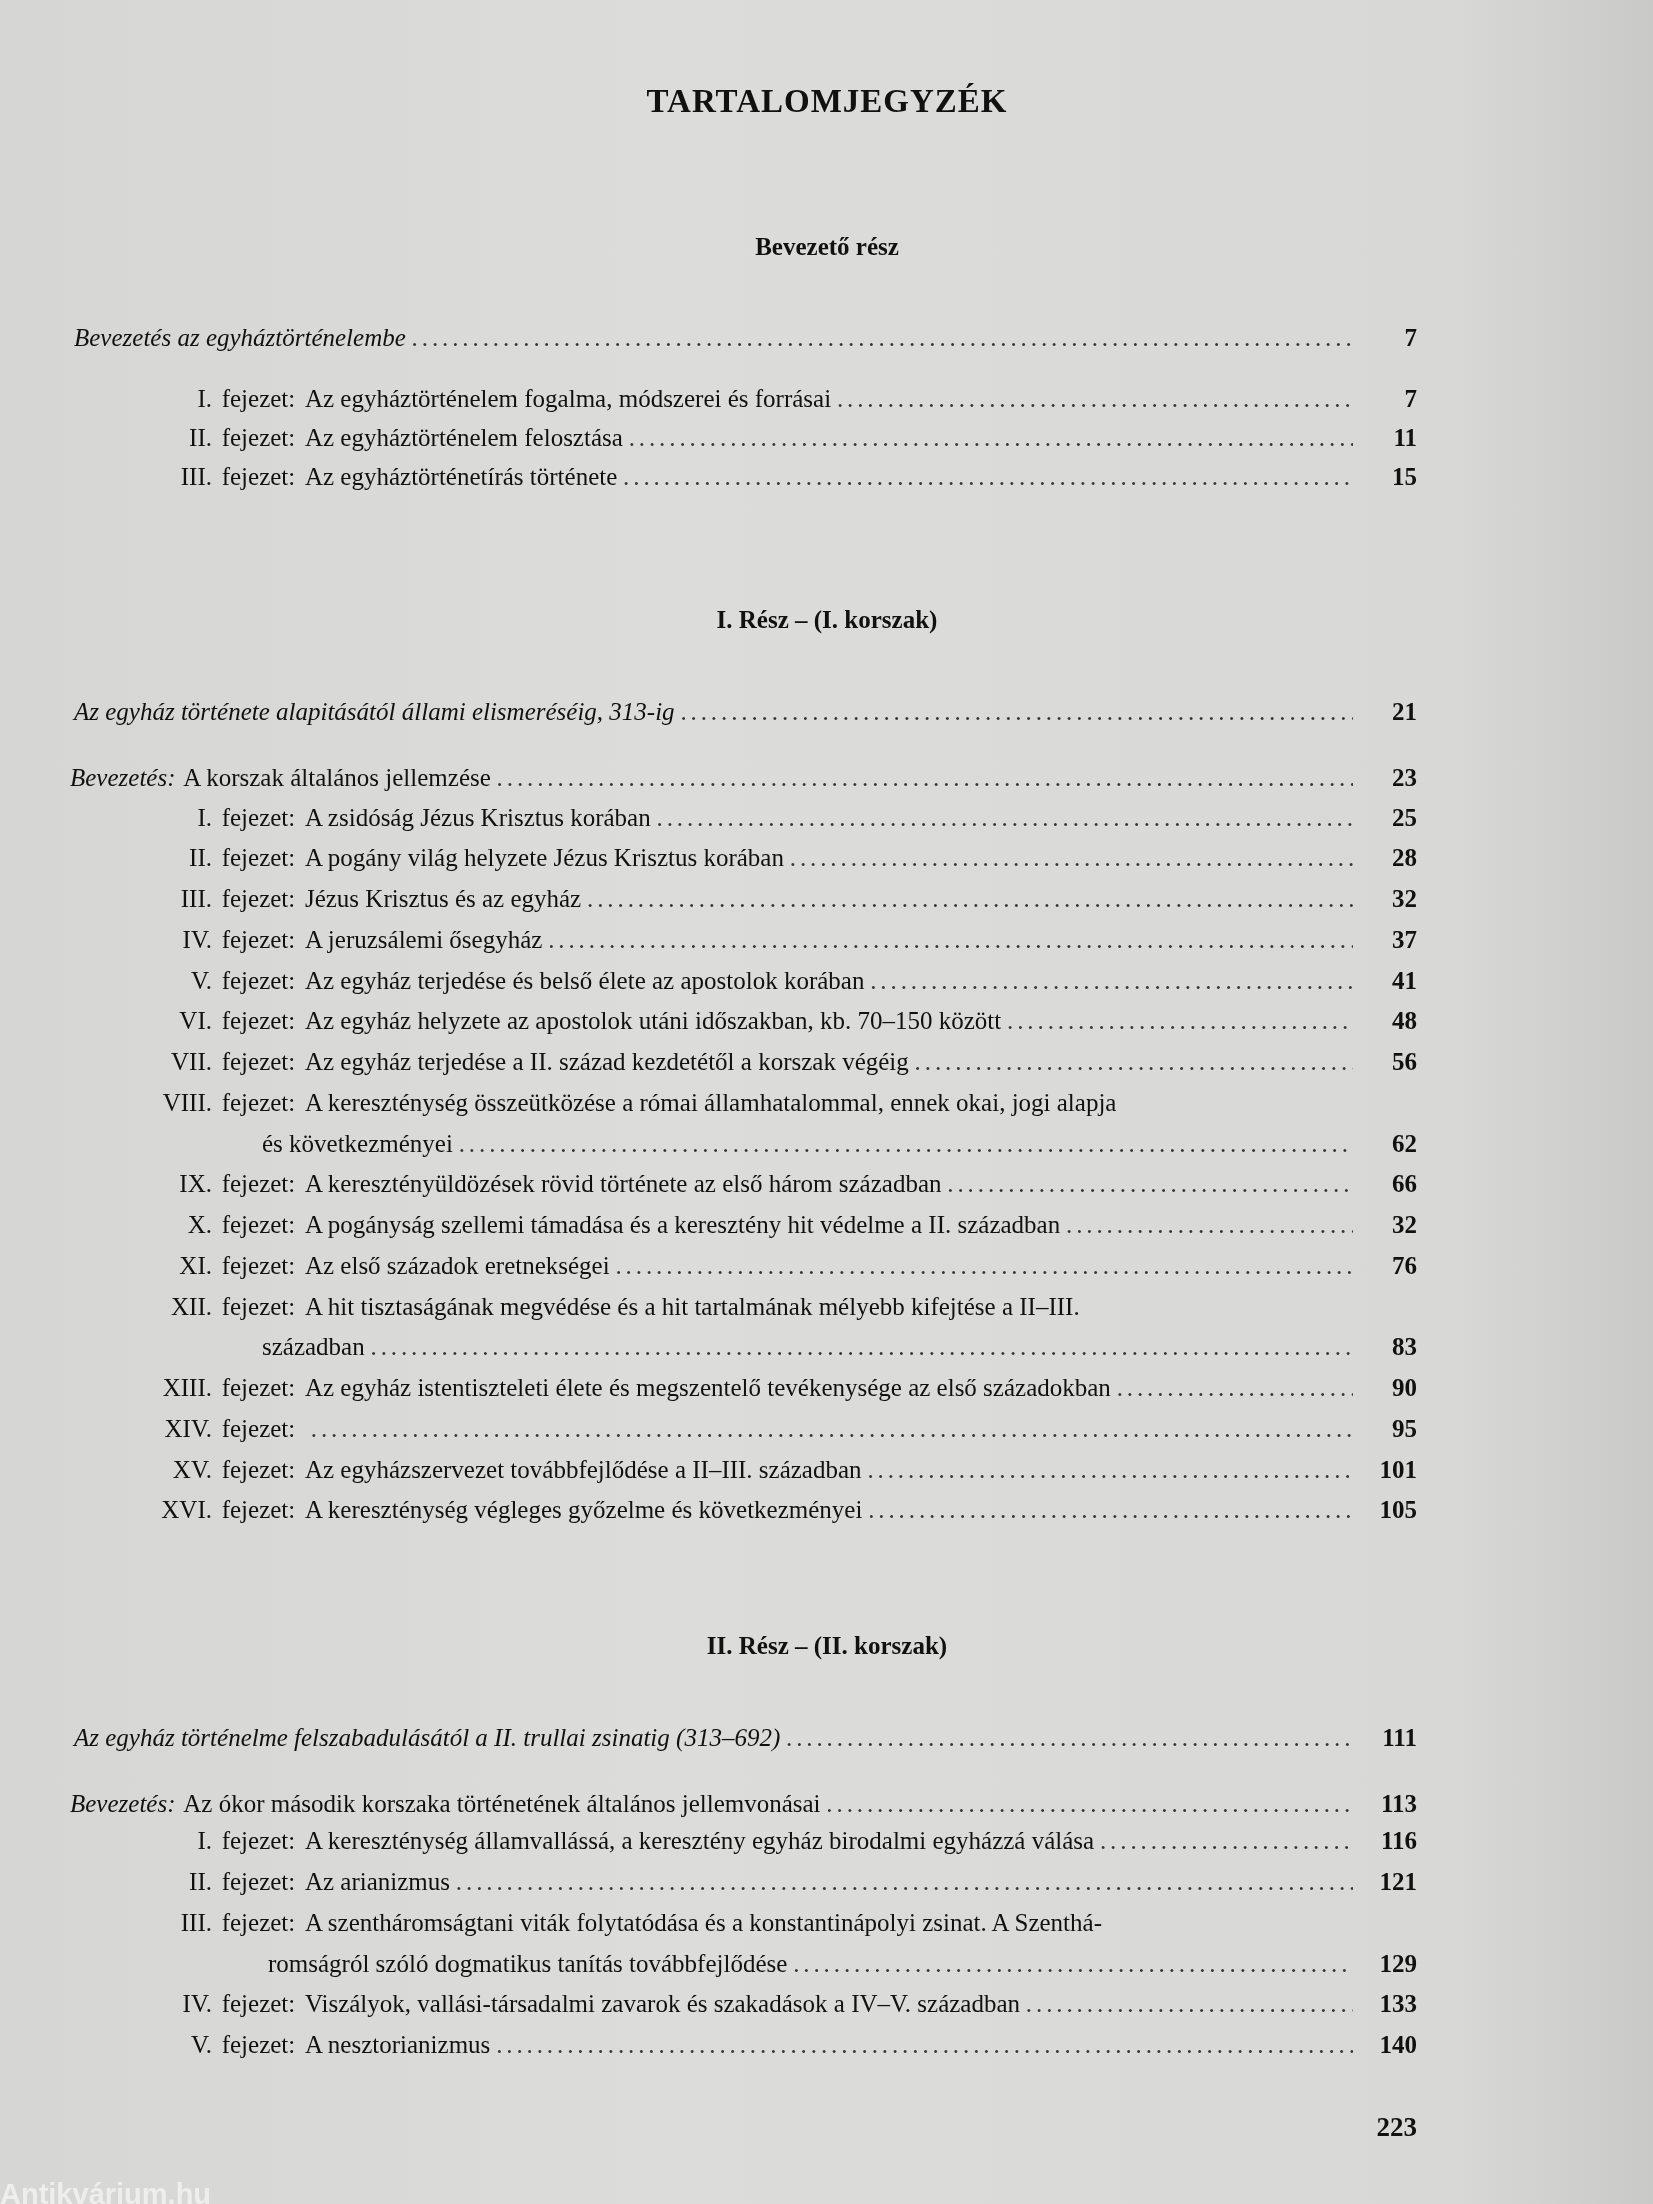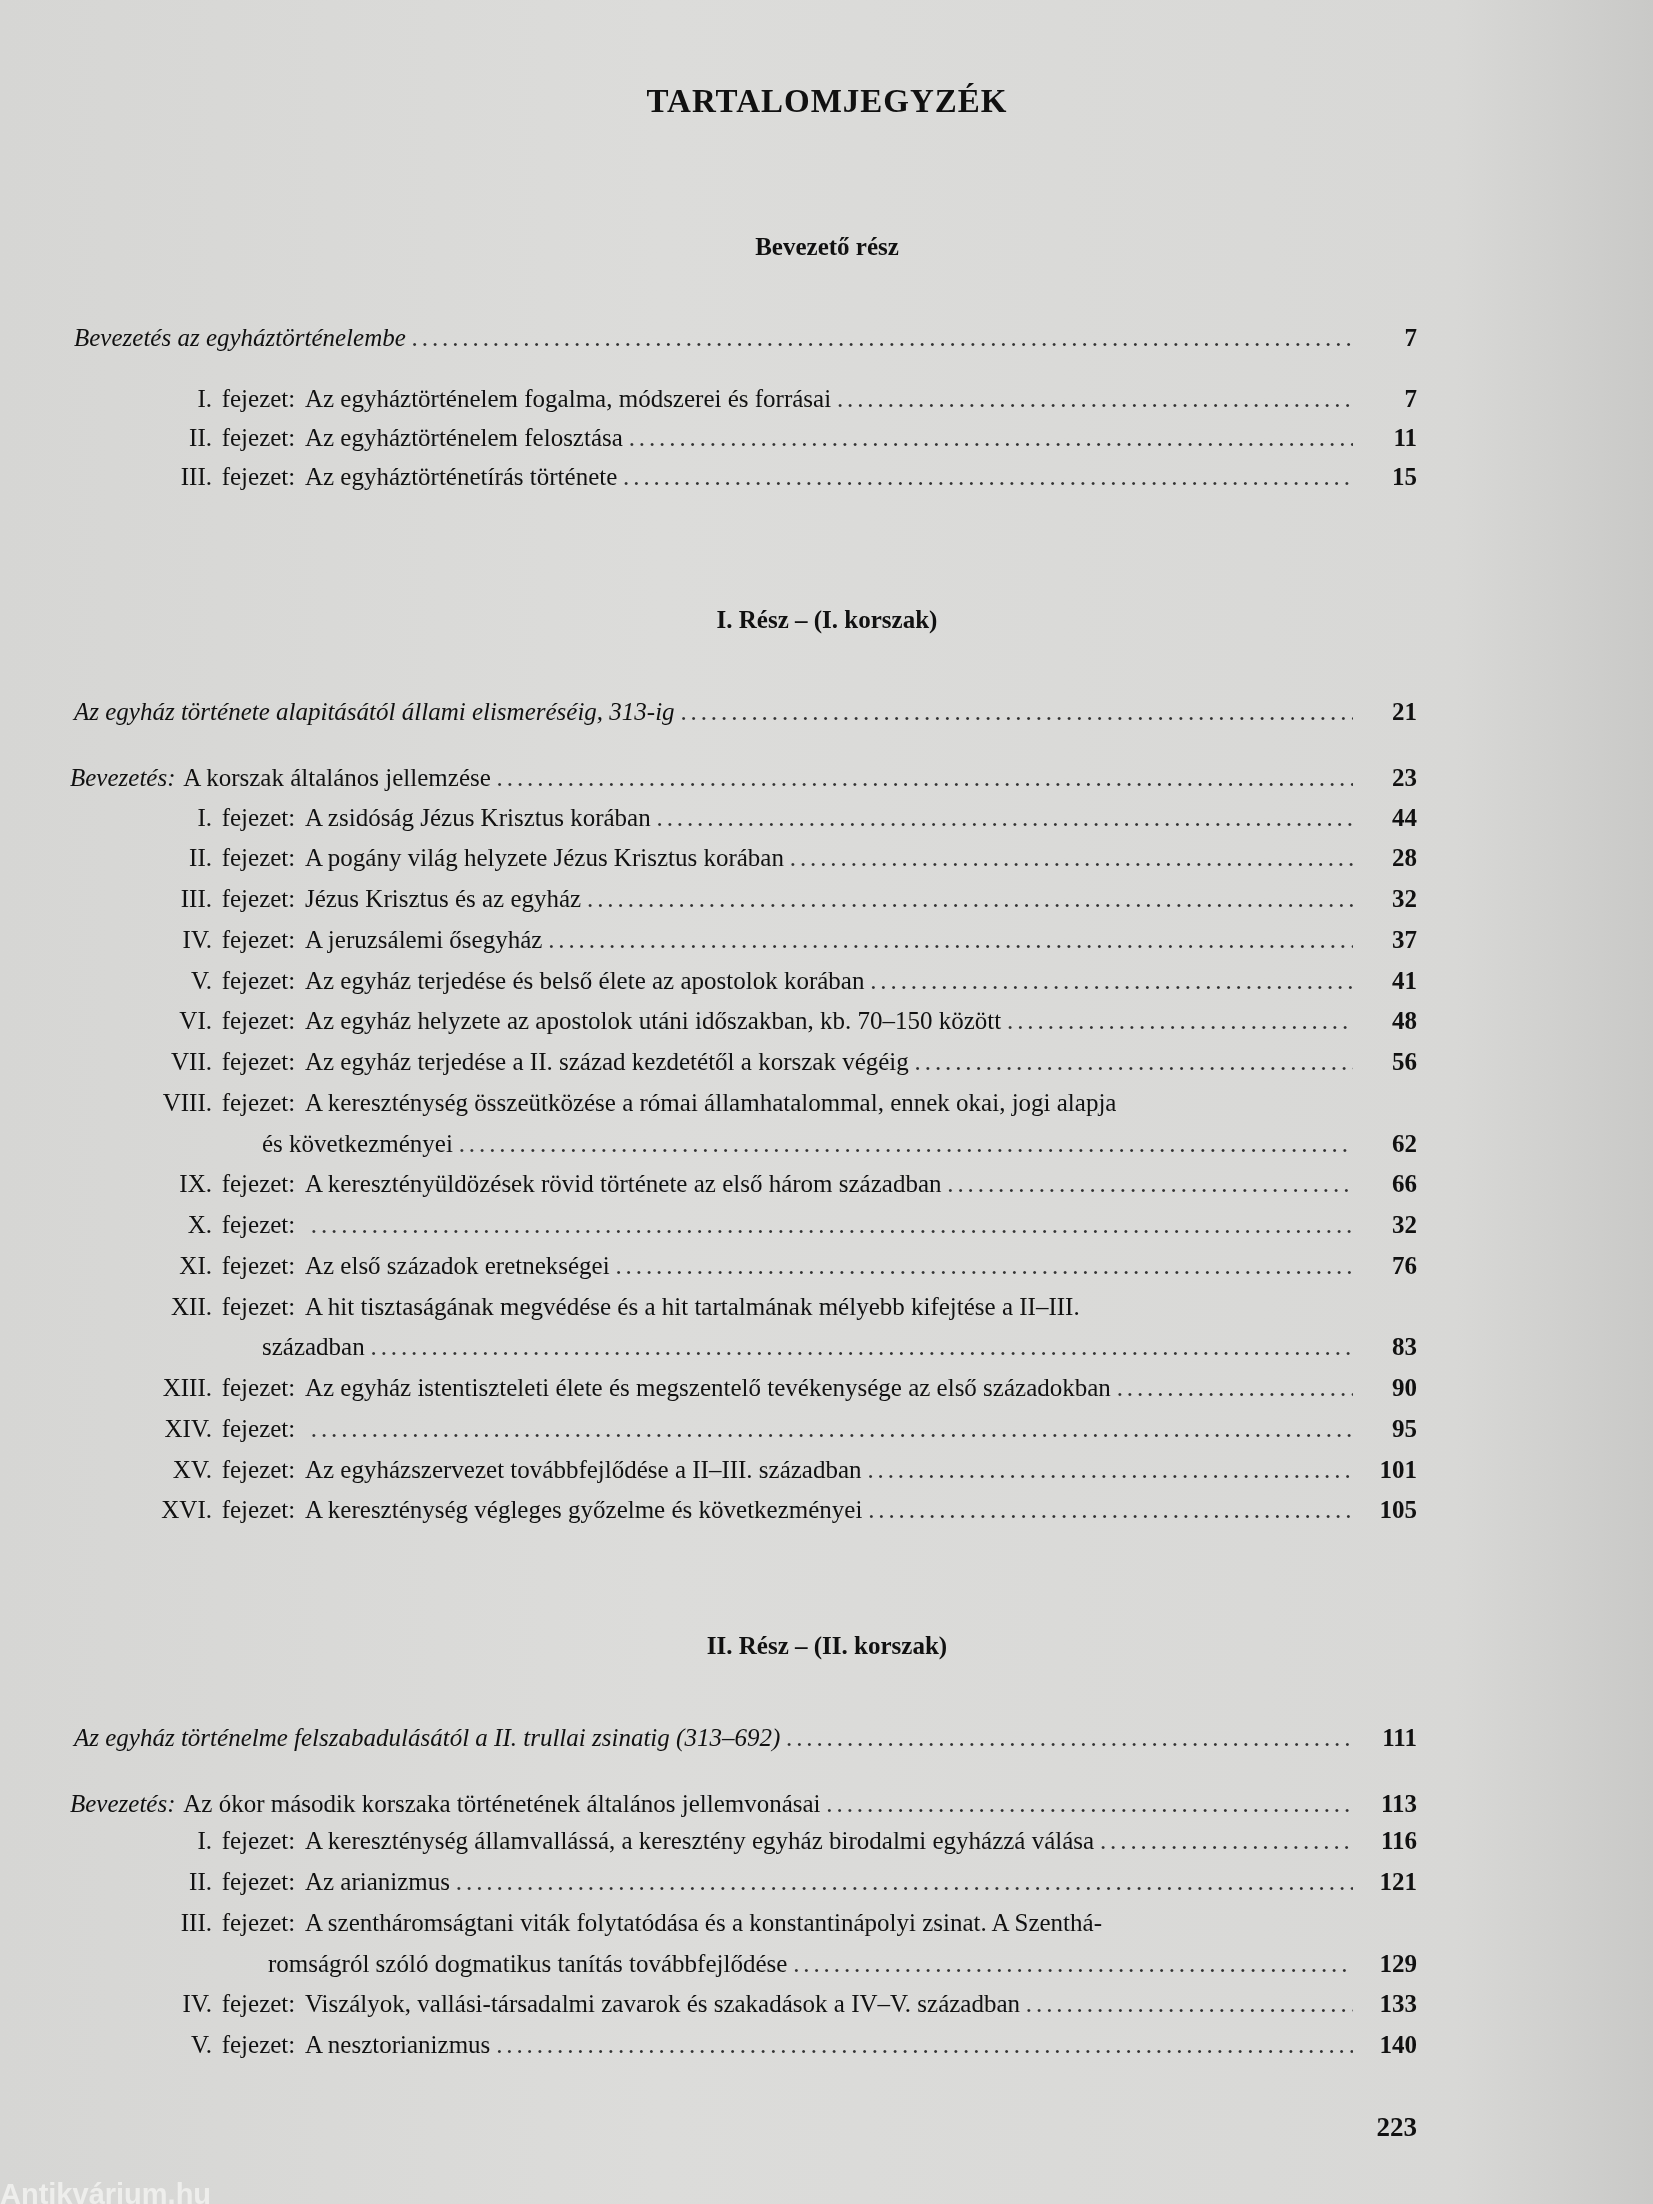--- a/index.html
+++ b/index.html
@@ -101,21 +101,21 @@
     <span class="dots">................................................................................................................................................................</span>
     <span class="page-no">23</span>
   </div>
 
   <div id="part1-chapters">
       <div class="row chapter" style="top: 798px;">
         <span class="num">I.</span>
         <span class="kw">fejezet:</span>
         <span class="txt">A zsidóság Jézus Krisztus korában</span>
         <span class="dots">................................................................................................................................................................</span>
-        <span class="page-no">44</span>
+        <span class="page-no">25</span>
       </div>
       <div class="row chapter" style="top: 838px;">
         <span class="num">II.</span>
         <span class="kw">fejezet:</span>
         <span class="txt">A pogány világ helyzete Jézus Krisztus korában</span>
         <span class="dots">................................................................................................................................................................</span>
         <span class="page-no">28</span>
       </div>
       <div class="row chapter" style="top: 879px;">
         <span class="num">III.</span>
@@ -165,20 +165,21 @@
       <div class="row chapter" style="top: 1164px;">
         <span class="num">IX.</span>
         <span class="kw">fejezet:</span>
         <span class="txt">A keresztényüldözések rövid története az első három században</span>
         <span class="dots">................................................................................................................................................................</span>
         <span class="page-no">66</span>
       </div>
       <div class="row chapter" style="top: 1205px;">
         <span class="num">X.</span>
         <span class="kw">fejezet:</span>
+        <span class="txt">A pogányság szellemi támadása és a keresztény hit védelme a II. században</span>
         <span class="dots">................................................................................................................................................................</span>
         <span class="page-no">32</span>
       </div>
       <div class="row chapter" style="top: 1246px;">
         <span class="num">XI.</span>
         <span class="kw">fejezet:</span>
         <span class="txt">Az első századok eretnekségei</span>
         <span class="dots">................................................................................................................................................................</span>
         <span class="page-no">76</span>
       </div>

